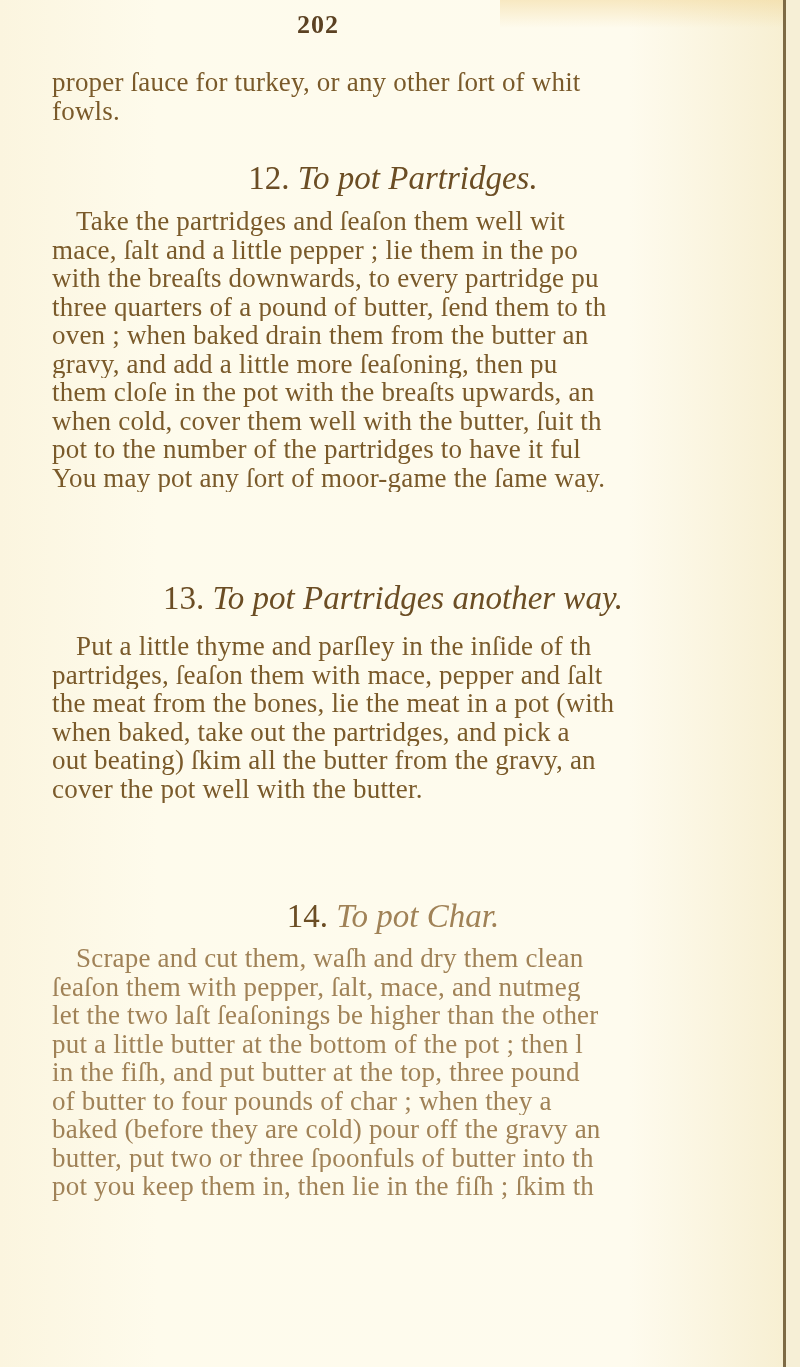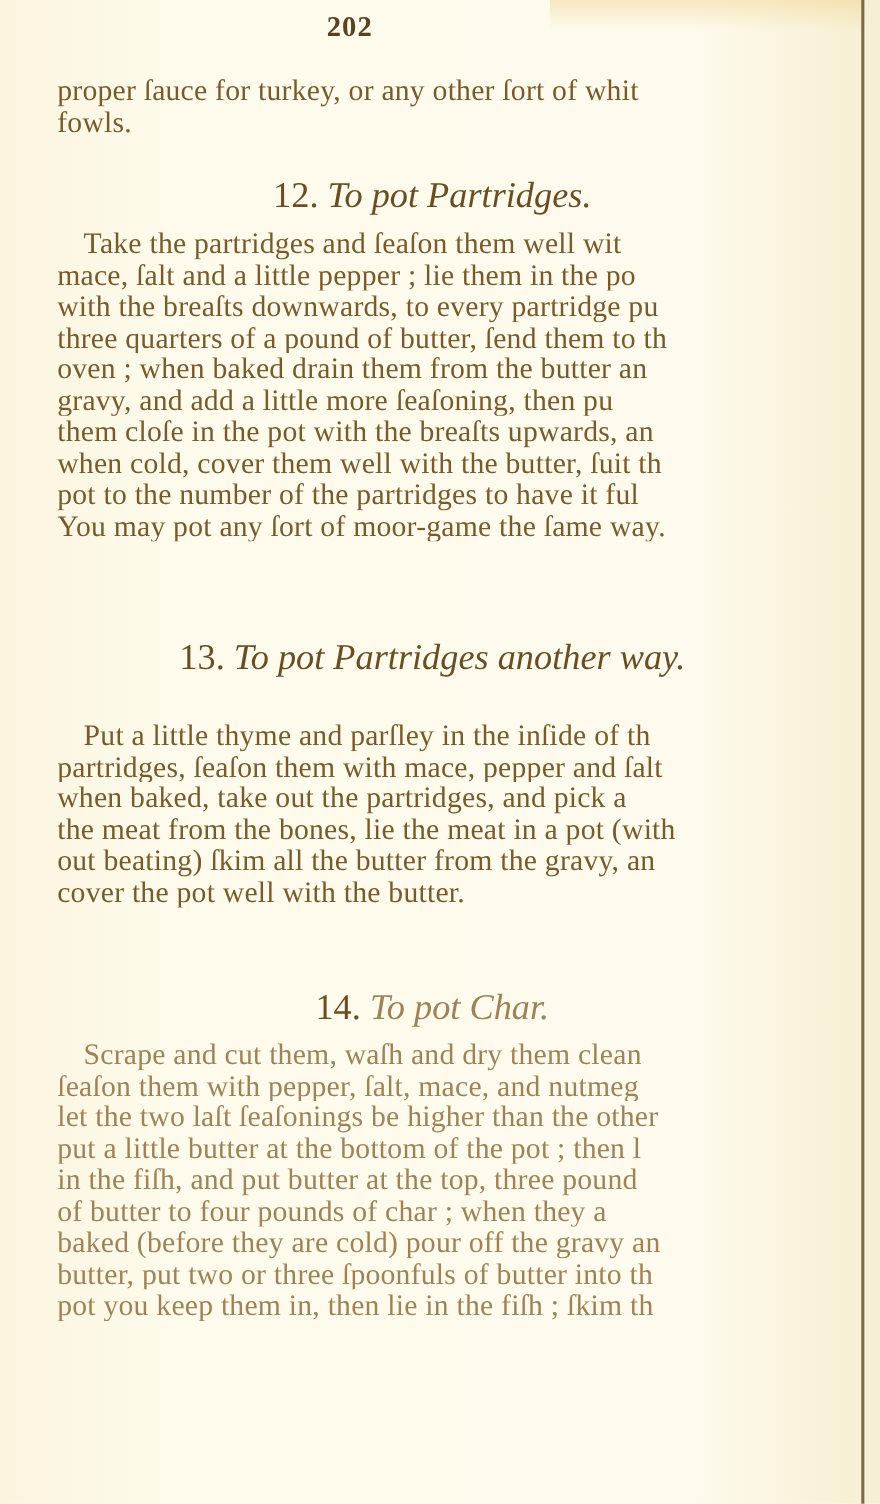--- a/index.html
+++ b/index.html
@@ -74,25 +74,25 @@
     <div class="line">them cloſe in the pot with the breaſts upwards, an</div>
     <div class="line">when cold, cover them well with the butter, ſuit th</div>
     <div class="line">pot to the number of the partridges to have it ful</div>
     <div class="line">You may pot any ſort of moor-game the ſame way.</div>
   </div>
 
   <div class="heading" style="top:580px;">
     <span class="num">13.</span>
     <span class="title">To pot Partridges another way.</span>
   </div>
-  <div class="text-block" style="top:632px;margin-top:22px;">
+  <div class="text-block" style="top:632px;">
     <div class="line indent">Put a little thyme and parſley in the inſide of th</div>
     <div class="line">partridges, ſeaſon them with mace, pepper and ſalt</div>
+    <div class="line">the meat from the bones, lie the meat in a pot (with</div>
     <div class="line">when baked, take out the partridges, and pick a</div>
-    <div class="line">the meat from the bones, lie the meat in a pot (with</div>
     <div class="line">out beating) ſkim all the butter from the gravy, an</div>
     <div class="line">cover the pot well with the butter.</div>
   </div>
 
   <div class="heading" style="top:898px;">
     <span class="num">14.</span>
     <span class="title faded">To pot Char.</span>
   </div>
   <div class="text-block faded" style="top:944px;">
     <div class="line indent">Scrape and cut them, waſh and dry them clean</div>

